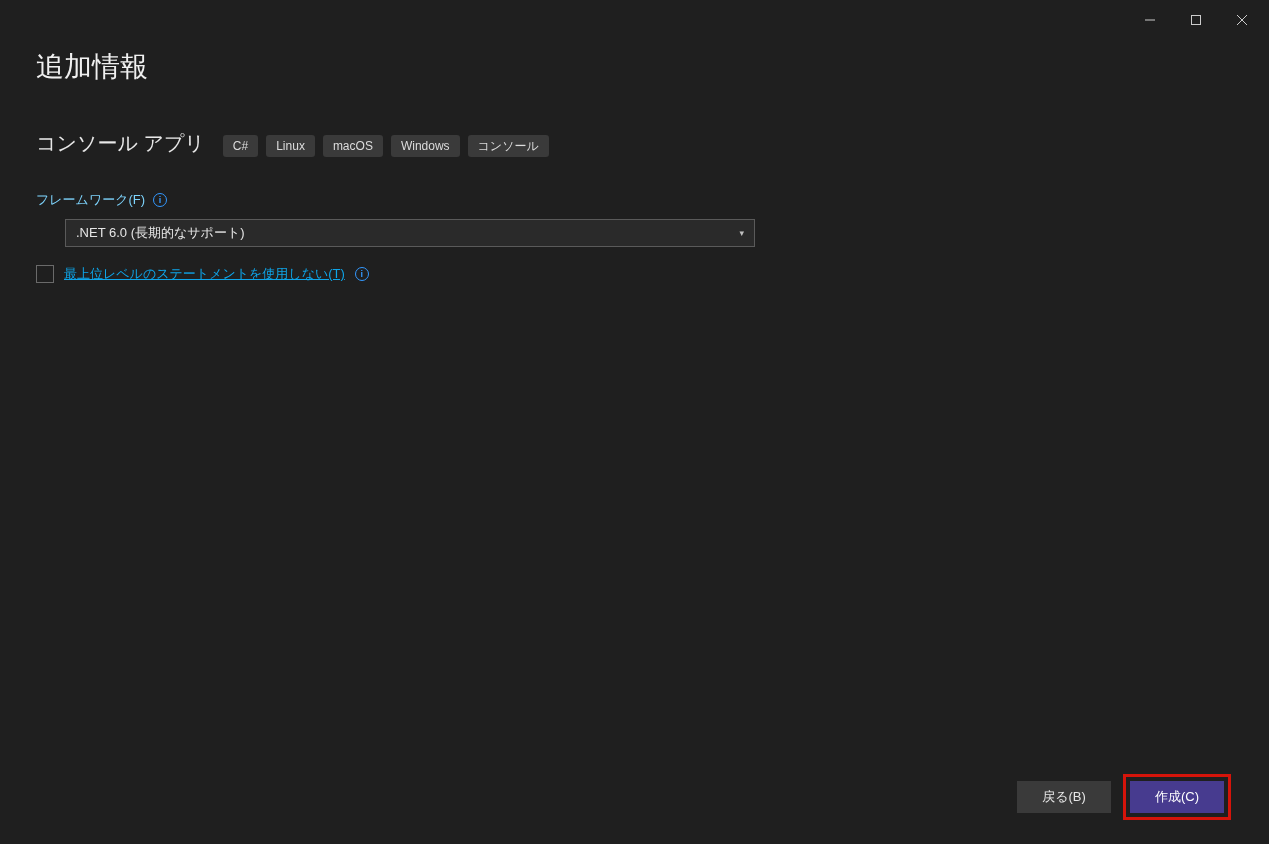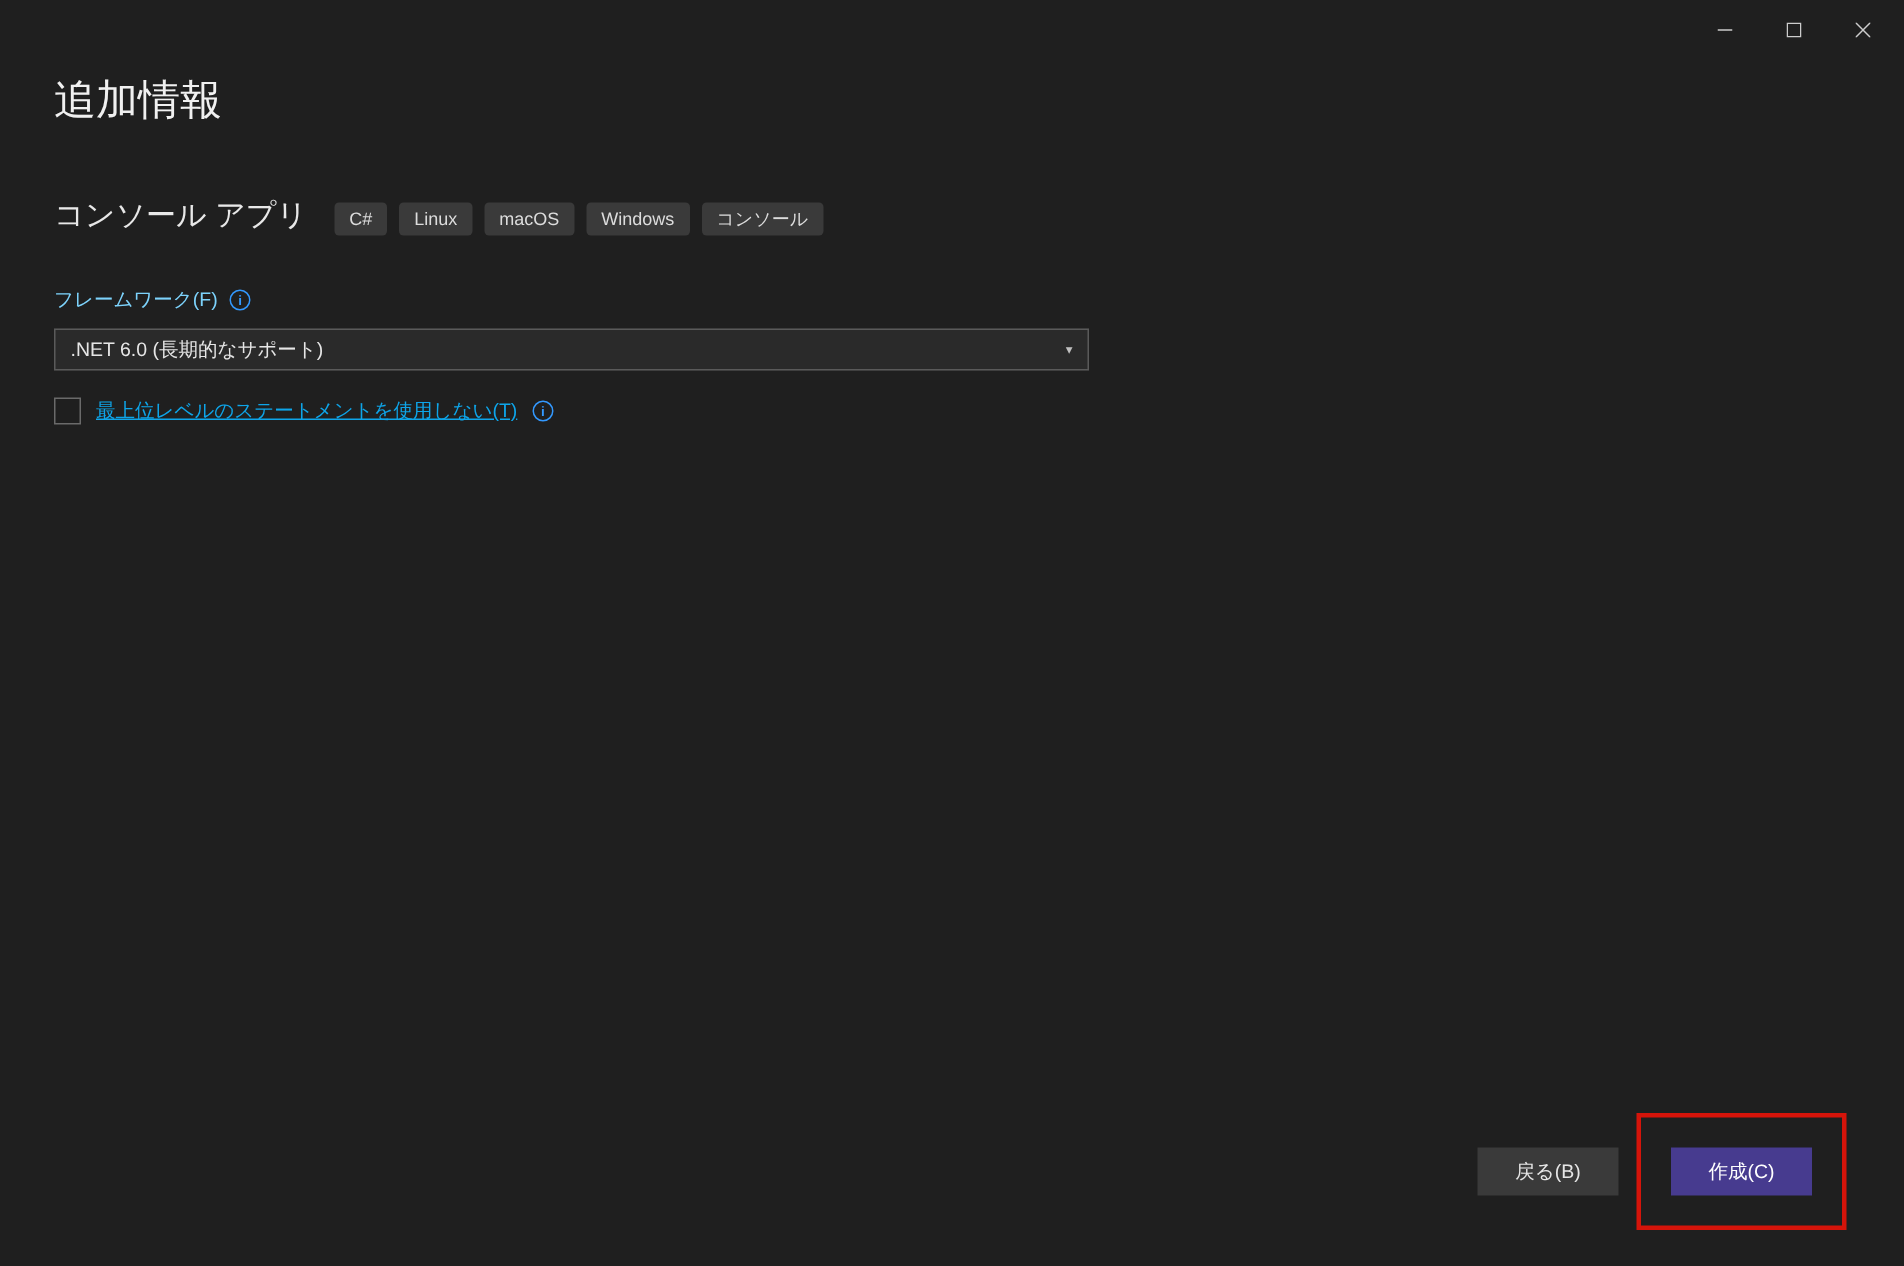--- a/index.html
+++ b/index.html
@@ -101,20 +101,21 @@
       height: 28px;
       border: 1px solid #5a5a5a;
       background-color: #2a2a2a;
       color: #e6e6e6;
       display: flex;
       align-items: center;
       justify-content: space-between;
       padding: 0 10px;
       font-size: 13px;
       margin-bottom: 18px;
+      margin-left: 29px;
     }
     .dropdown-caret {
       font-size: 9px;
       color: #c0c0c0;
     }
     .checkbox-row {
       display: flex;
       align-items: center;
       gap: 10px;
     }
@@ -151,21 +152,21 @@
     .btn-secondary {
       background-color: #3a3a3a;
       color: #e6e6e6;
     }
     .btn-primary {
       background-color: #473b8f;
       color: #ffffff;
     }
     .highlight-box {
       border: 3px solid #d5140a;
-      padding: 20px;
+      padding: 4px;
       display: inline-flex;
     }
   </style>
 </head>
 <body>
 
 <div class="titlebar">
   <div class="title-control">
     <svg viewBox="0 0 10 10">
         <line x1="0" y1="5" x2="10" y2="5"></line>

